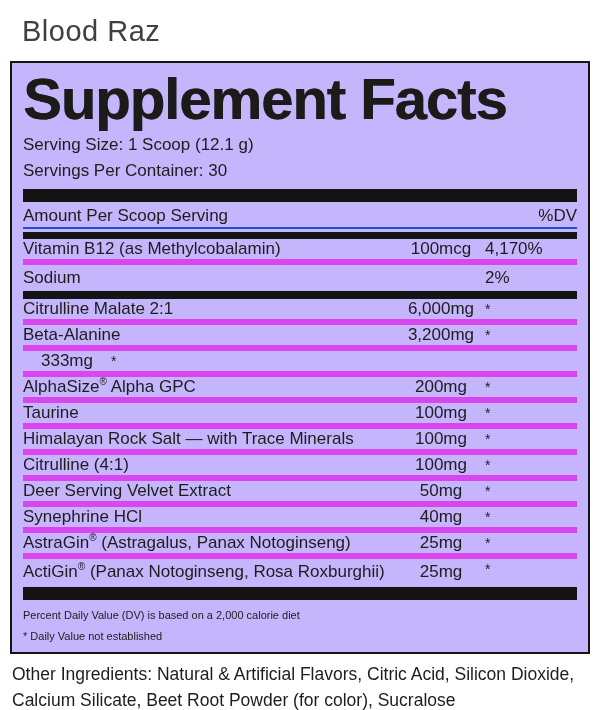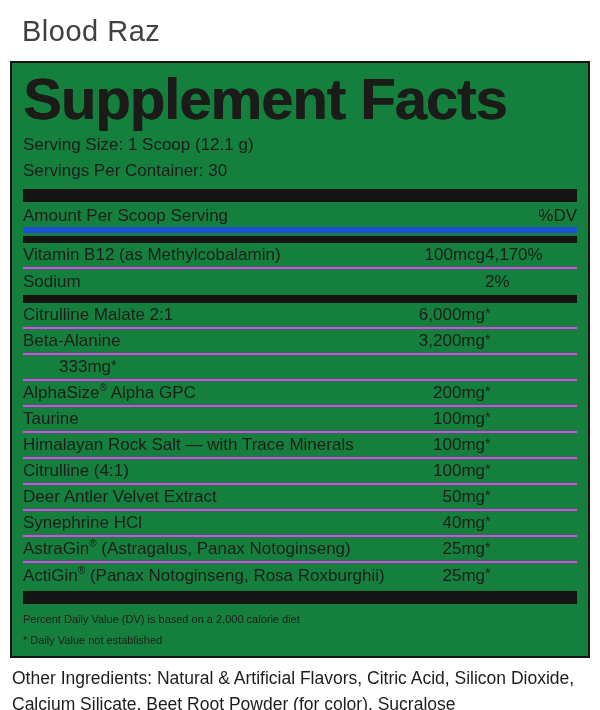--- a/index.html
+++ b/index.html
@@ -19,21 +19,21 @@
     font-size: 29px;
     font-weight: 300;
     letter-spacing: 0.5px;
     line-height: 34px;
     color: #404040;
   }
   .facts-box {
     margin: 13px 10px 0 10px;
     border: 2.5px solid #141414;
     padding: 5px 11px 5px 11px;
-    background: #15803d;
+    background: #c4b5fd;
     box-sizing: border-box;
   }
   .facts-title {
     margin: 2px 0 4px 0;
     font-size: 58px;
     font-weight: bold;
     letter-spacing: -1px;
     line-height: 58px;
     white-space: nowrap;
     color: #1b1b1a;
@@ -50,34 +50,34 @@
   .bar.thick { height: 13px; margin-top: 5px; }
   .bar.medium { height: 7px; margin-top: 3px; }
   .bar.section { height: 8px; }
   .bar.bottom { height: 13px; margin-top: 2px; }
   .header-row {
     display: flex;
     justify-content: space-between;
     align-items: flex-end;
     height: 24px;
     padding-bottom: 1px;
-    border-bottom: 6px solid #1d4ed8;
+    border-bottom: 2px solid #1d4ed8;
     font-size: 17px;
   }
   .row {
     display: flex;
     align-items: center;
     height: 26px;
     box-sizing: border-box;
-    border-bottom: 2px solid #d946ef;
+    border-bottom: 6px solid #d946ef;
     font-size: 17px;
   }
   .rows .row:last-child { border-bottom: none; }
   .row .name { flex: 1; white-space: nowrap; overflow: hidden; }
-  .row .amt { width: 88px; text-align: right; white-space: nowrap; }
+  .row .amt { width: 88px; text-align: center; white-space: nowrap; }
   .row .dv  { width: 92px; text-align: left; white-space: nowrap; }
   .row .dv.star {
     align-self: flex-start;
     font-size: 14px;
     line-height: 14px;
     padding-top: 3px;
   }
   .reg {
     font-size: 10px;
     vertical-align: super;
@@ -170,21 +170,21 @@
         <span class="dv star">*</span>
       </div>
 
       <div class="row">
         <span class="name">Citrulline (4:1)</span>
         <span class="amt">100mg</span>
         <span class="dv star">*</span>
       </div>
 
       <div class="row">
-        <span class="name">Deer Antler Velvet Extract</span>
+        <span class="name">Deer Serving Velvet Extract</span>
         <span class="amt">50mg</span>
         <span class="dv star">*</span>
       </div>
 
       <div class="row">
         <span class="name">Synephrine HCl</span>
         <span class="amt">40mg</span>
         <span class="dv star">*</span>
       </div>
 

